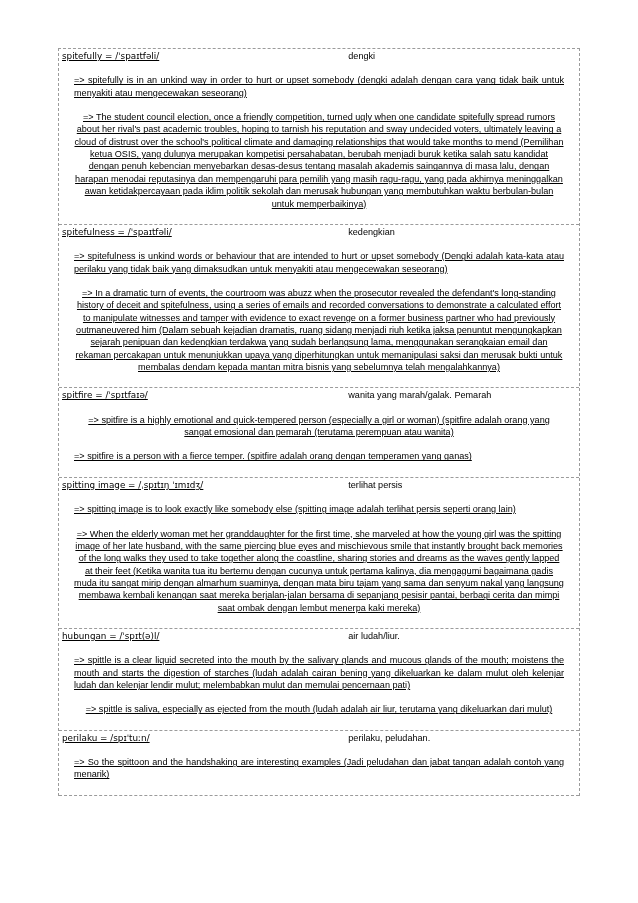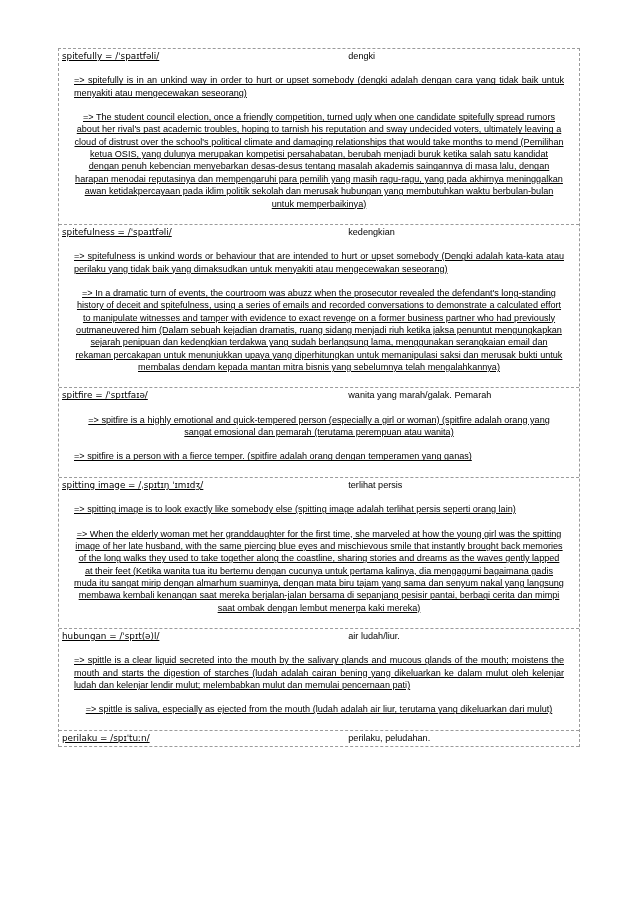--- a/index.html
+++ b/index.html
@@ -112,16 +112,17 @@
       </div>
       <p class="line">=&gt; spittle is a clear liquid secreted into the mouth by the salivary glands and mucous glands of the mouth; moistens the mouth and starts the digestion of starches (ludah adalah cairan bening yang dikeluarkan ke dalam mulut oleh kelenjar ludah dan kelenjar lendir mulut; melembabkan mulut dan memulai pencernaan pati)</p>
       <p class="line last">=&gt; spittle is saliva, especially as ejected from the mouth (ludah adalah air liur, terutama yang dikeluarkan dari mulut)</p>
     </div>
 
     <div class="entry">
       <div class="headline">
         <span class="term ipa">perilaku = /spɪˈtuːn/</span>
         <span class="gloss">perilaku, peludahan.</span>
       </div>
+      <p class="line">=&gt; So the spittoon and the handshaking are interesting examples (Jadi peludahan dan jabat tangan adalah contoh yang menarik)</p>
     </div>
 
   </div>
 </div>
 
 </body></html>

